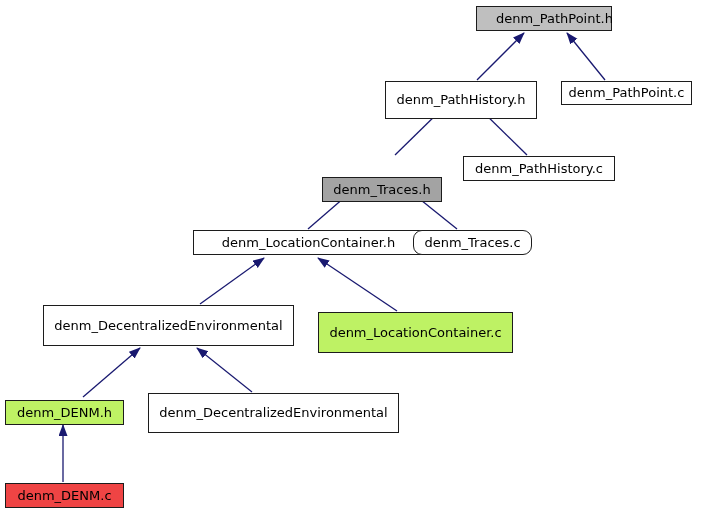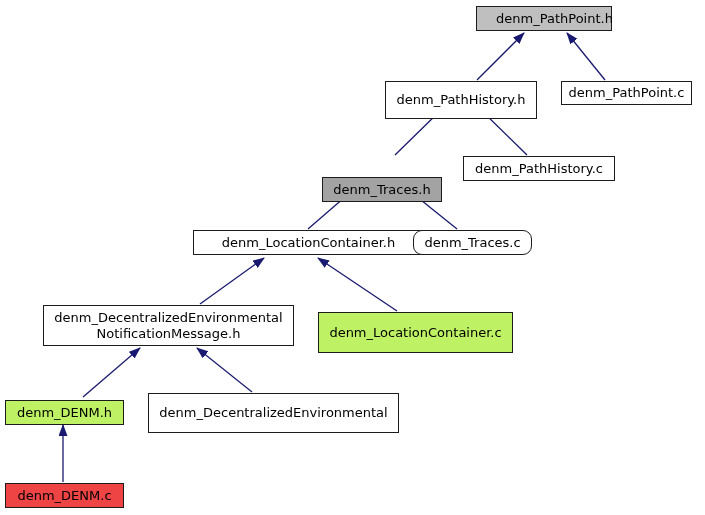--- a/index.html
+++ b/index.html
@@ -87,21 +87,20 @@
         <span>denm_PathHistory.c</span>
       </div>
       <div class="node" style="left: 193px; top: 230px; width: 231px; height: 25px; border-color: rgb(28, 28, 28); background: rgb(255, 255, 255);">
         <span>denm_LocationContainer.h</span>
       </div>
       <div class="node" style="left: 413px; top: 230px; width: 119px; height: 25px; border-color: rgb(28, 28, 28); background: rgb(255, 255, 255); border-radius: 9px;">
         <span>denm_Traces.c</span>
       </div>
       <div class="node" style="left: 43px; top: 305px; width: 251px; height: 41px; border-color: rgb(28, 28, 28); background: rgb(255, 255, 255);">
         <span>denm_DecentralizedEnvironmental</span>
-        <span>NotificationMessage.h</span>
       </div>
       <div class="node" style="left: 318px; top: 312px; width: 195px; height: 41px; border-color: rgb(28, 28, 28); background: #bef264;">
         <span>denm_LocationContainer.c</span>
       </div>
       <div class="node" style="left: 5px; top: 400px; width: 119px; height: 25px; border-color: rgb(28, 28, 28); background: #bef264;">
         <span>denm_DENM.h</span>
       </div>
       <div class="node" style="left: 148px; top: 393px; width: 251px; height: 40px; border-color: rgb(28, 28, 28); background: rgb(255, 255, 255);">
         <span>denm_DecentralizedEnvironmental</span>
       </div>

